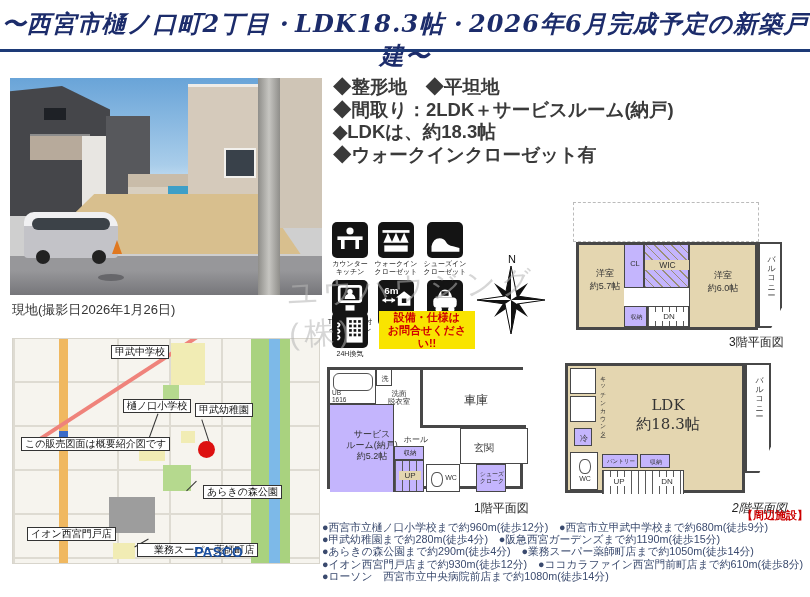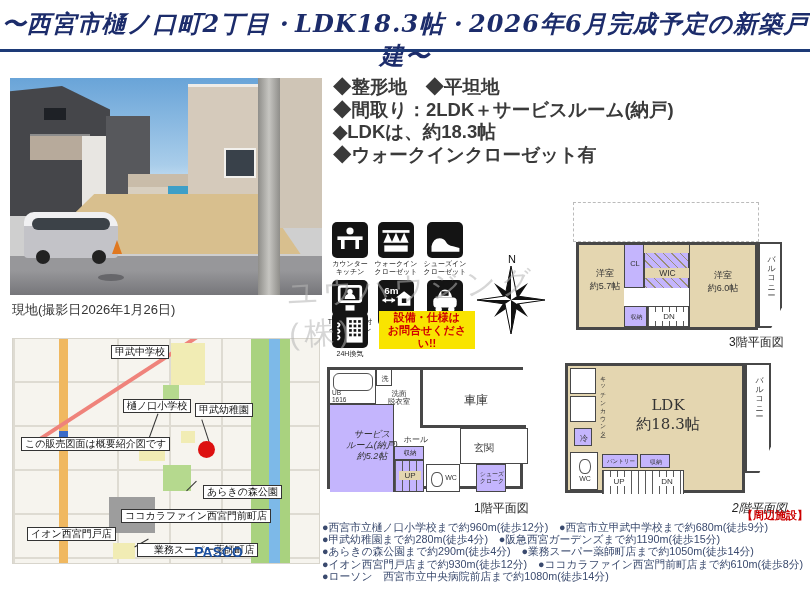--- a/index.html
+++ b/index.html
@@ -253,21 +253,21 @@
   <div class="abs watermark">ユウハウジング(株)</div>
 
   <div class="abs plan" style="left:571px;top:196px;width:236px;height:152px;">
     <div class="roof-dash" style="left:2px;top:6px;width:184px;height:38px;"></div>
     <div class="body" style="left:5px;top:46px;width:182px;height:88px;">
       <div class="room-label pre" style="left:4px;top:22px;width:44px;font-size:9px;">洋室
 約5.7帖</div>
       <div class="room bordered tan" style="left:45px;top:0;width:20px;height:43px;border-top:none;">
           <div class="room-label" style="left:0;top:14px;width:20px;font-size:7.5px;">CL</div>
         </div>
-      <div class="room bordered tan hatch" style="left:65px;top:0;width:45px;height:43px;border-top:none;margin-top:8px;">
+      <div class="room bordered tan hatch" style="left:65px;top:0;width:45px;height:43px;border-top:none;">
           <div class="room-label" style="left:0;top:15px;width:45px;font-size:8.5px;background:#e4d6b0;">WIC</div>
         </div>
       <div class="room" style="left:110px;top:0;width:66px;height:82px;border-left:1.5px solid #474747;">
           <div class="room-label pre" style="left:10px;top:24px;width:46px;font-size:9px;">洋室
 約6.0帖</div>
         </div>
       <div class="room white" style="left:45px;top:43px;width:65px;height:18px;"></div>
       <div class="room bordered tan" style="left:45px;top:61px;width:23px;height:21px;">
           <div class="room-label" style="left:0;top:6px;width:23px;font-size:6px;">収納</div>
         </div>
@@ -290,21 +290,21 @@
       </div>
       <div class="room bordered white" style="left:46px;top:0;width:16px;height:16px;border-top:none;">
           <div class="room-label" style="left:0;top:4px;width:16px;font-size:7px;">洗</div>
         </div>
       <div class="room-label pre" style="left:48px;top:20px;width:42px;font-size:7.5px;line-height:8px;">洗面
 脱衣室</div>
       <div class="room white" style="left:90px;top:0;width:106px;height:58px;border-left:3px solid #474747;border-bottom:3px solid #474747;">
           <div class="room-label" style="left:0;top:22px;width:106px;font-size:12px;">車庫</div>
         </div>
       <div class="room tan" style="left:0;top:34px;width:64px;height:88px;border-top:1.5px solid #474747;border-right:1.5px solid #474747;">
-          <div class="room-label pre" style="left:0;top:24px;width:84px;font-size:9px;line-height:11px;font-style:italic;">サービス
+          <div class="room-label pre" style="left:0;top:24px;width:84px;font-size:9px;line-height:11px;">サービス
 ルーム(納戸)
 約5.2帖</div>
         </div>
       <div class="room-label" style="left:66px;top:64px;width:40px;font-size:8px;">ホール</div>
       <div class="room bordered white" style="left:130px;top:58px;width:68px;height:36px;">
           <div class="room-label" style="left:0;top:12px;width:46px;font-size:10px;">玄関</div>
         </div>
       <div class="room bordered tan" style="left:64px;top:76px;width:30px;height:14px;">
           <div class="room-label" style="left:0;top:2px;width:30px;font-size:6.5px;">収納</div>
         </div>
@@ -373,21 +373,20 @@
     <div class="leader" style="left:140px;top:74px;height:26px;transform:rotate(20deg);"></div>
     <div class="leader" style="left:192px;top:80px;height:24px;transform:rotate(-18deg);"></div>
     <div class="leader" style="left:178px;top:140px;height:14px;transform:rotate(45deg);"></div>
     <div class="leader" style="left:128px;top:196px;height:16px;transform:rotate(60deg);"></div>
 
     <div class="map-label" style="left:98px;top:6px;">甲武中学校</div>
     <div class="map-label" style="left:110px;top:60px;">樋ノ口小学校</div>
     <div class="map-label" style="left:182px;top:64px;">甲武幼稚園</div>
     <div class="map-label" style="left:8px;top:98px;">この販売図面は概要紹介図です</div>
     <div class="map-label" style="left:190px;top:146px;">あらきの森公園</div>
-    <div class="map-label" style="left:108px;top:170px;">ココカラファイン西宮門前町店</div>
     <div class="map-label" style="left:14px;top:188px;">イオン西宮門戸店</div>
     <div class="map-label" style="left:124px;top:204px;padding-left:16px;">業務スーパー薬師町店</div>
     <div class="map-logo">PASCO</div>
   </div>
 
   <div class="abs fac">
     <div class="fac-head">【周辺施設】</div>
     <div class="fac-line">●西宮市立樋ノ口小学校まで約960m(徒歩12分)　●西宮市立甲武中学校まで約680m(徒歩9分)</div>
     <div class="fac-line">●甲武幼稚園まで約280m(徒歩4分)　●阪急西宮ガーデンズまで約1190m(徒歩15分)</div>
     <div class="fac-line">●あらきの森公園まで約290m(徒歩4分)　●業務スーパー薬師町店まで約1050m(徒歩14分)</div>

